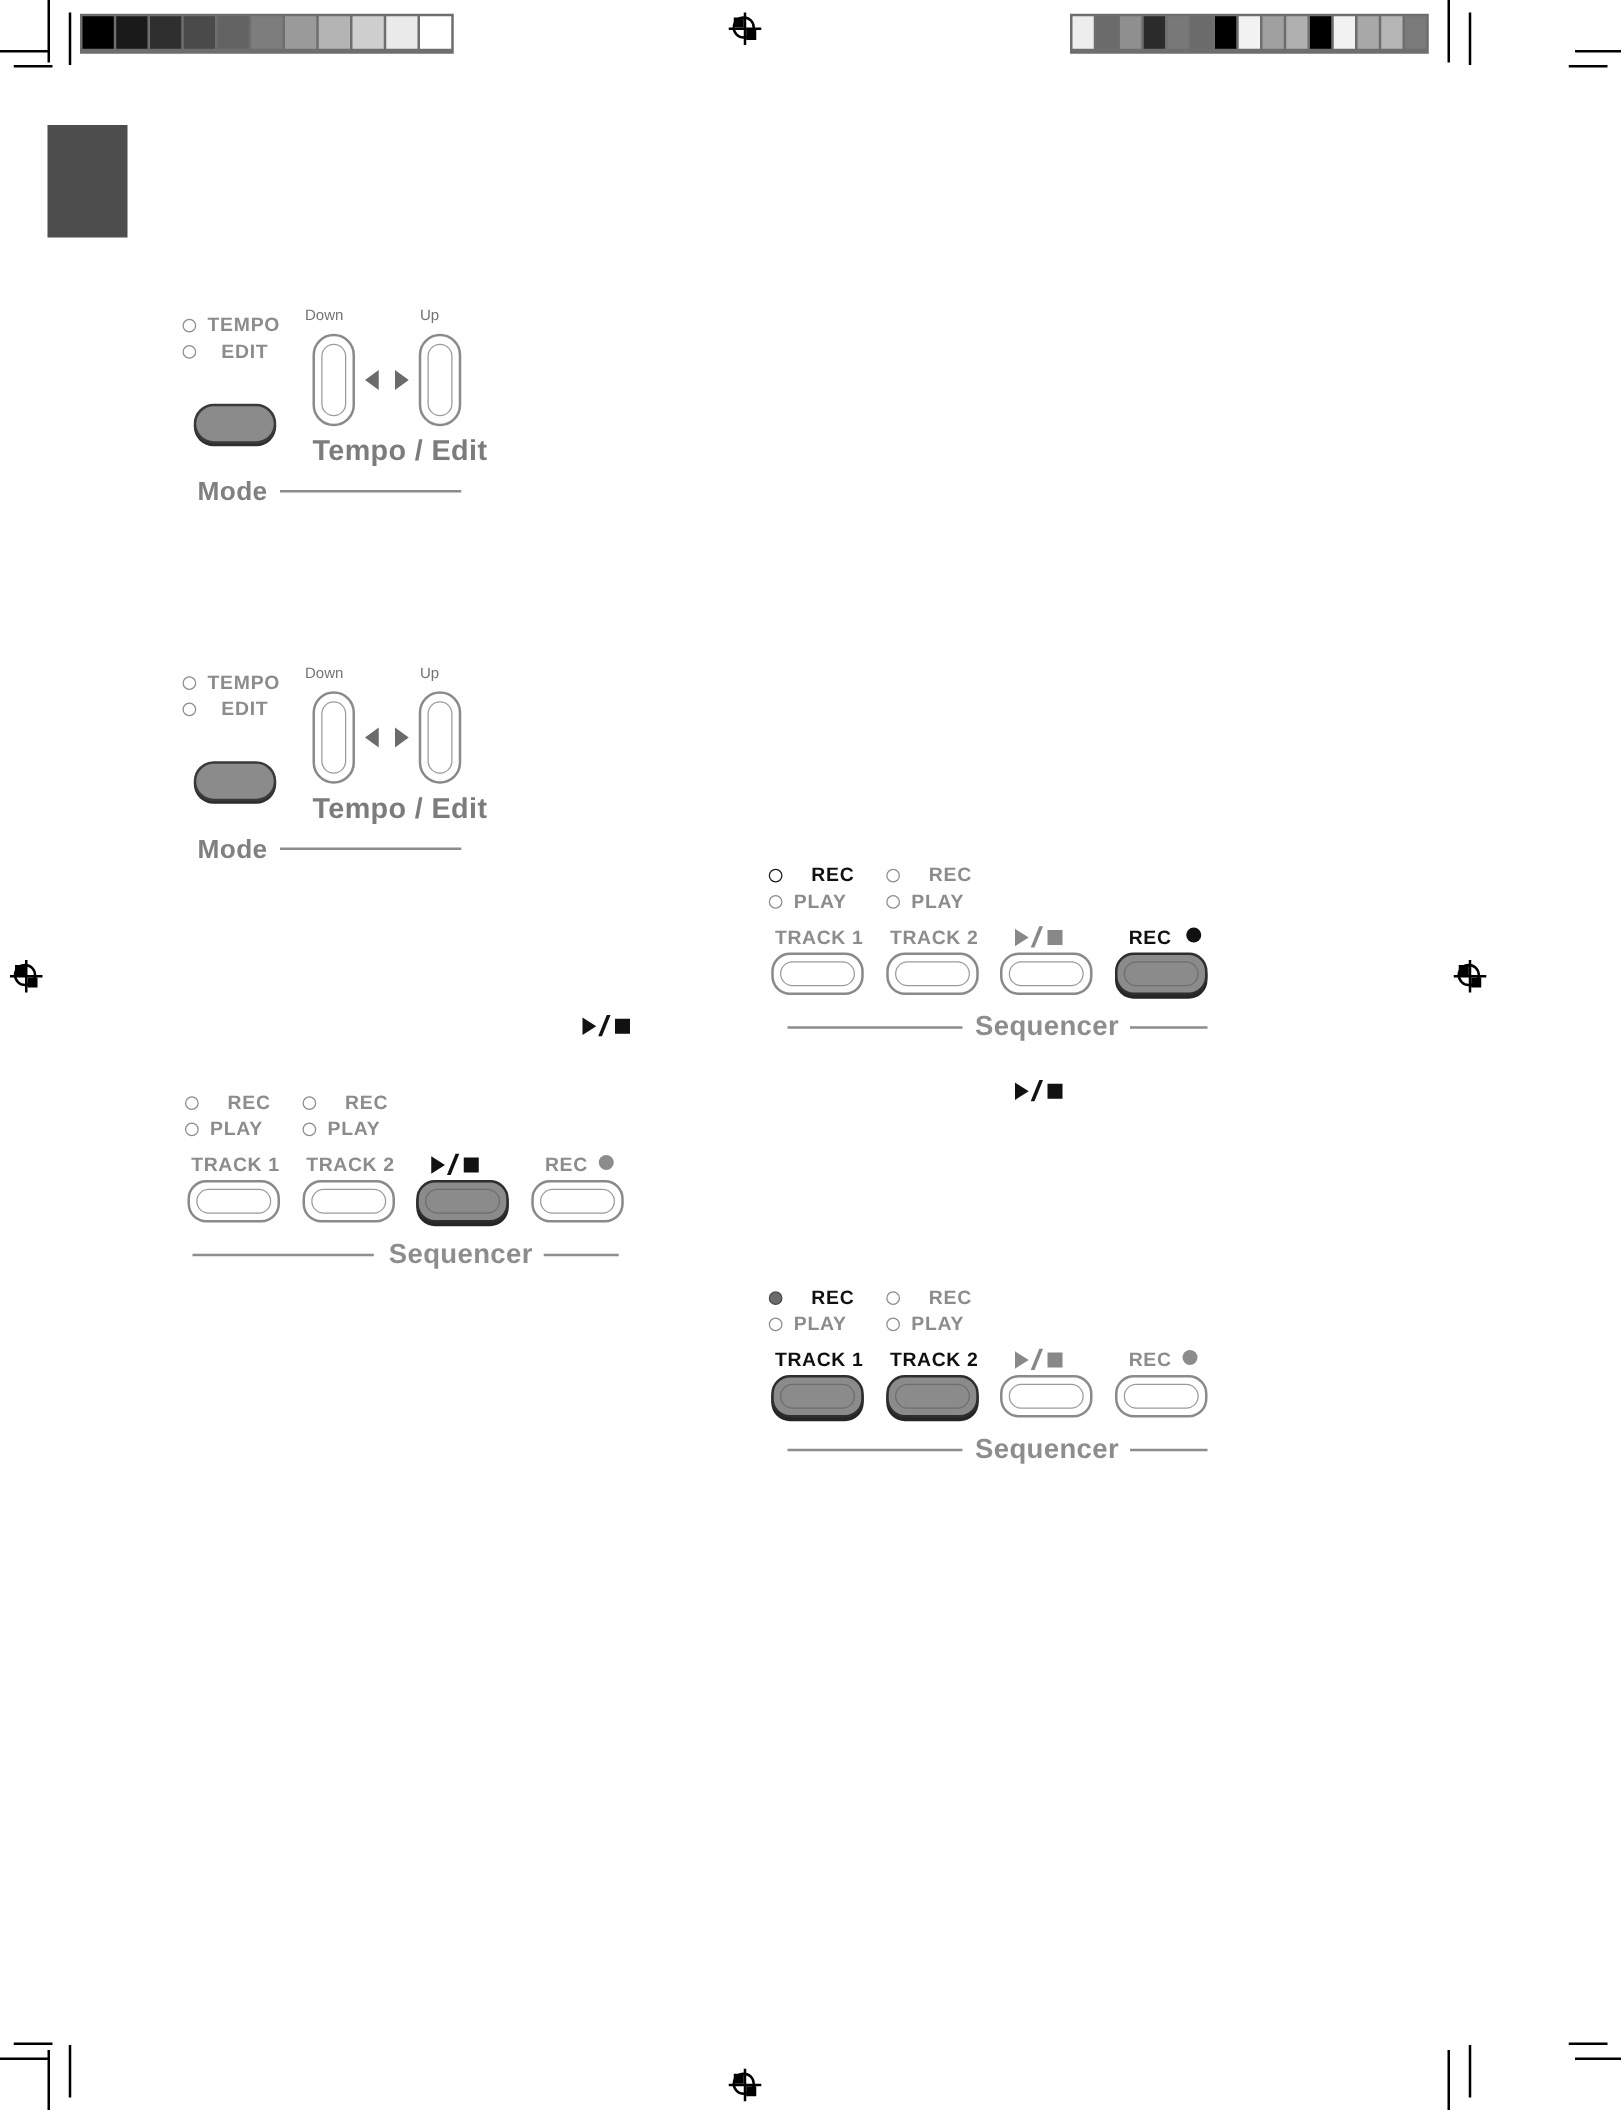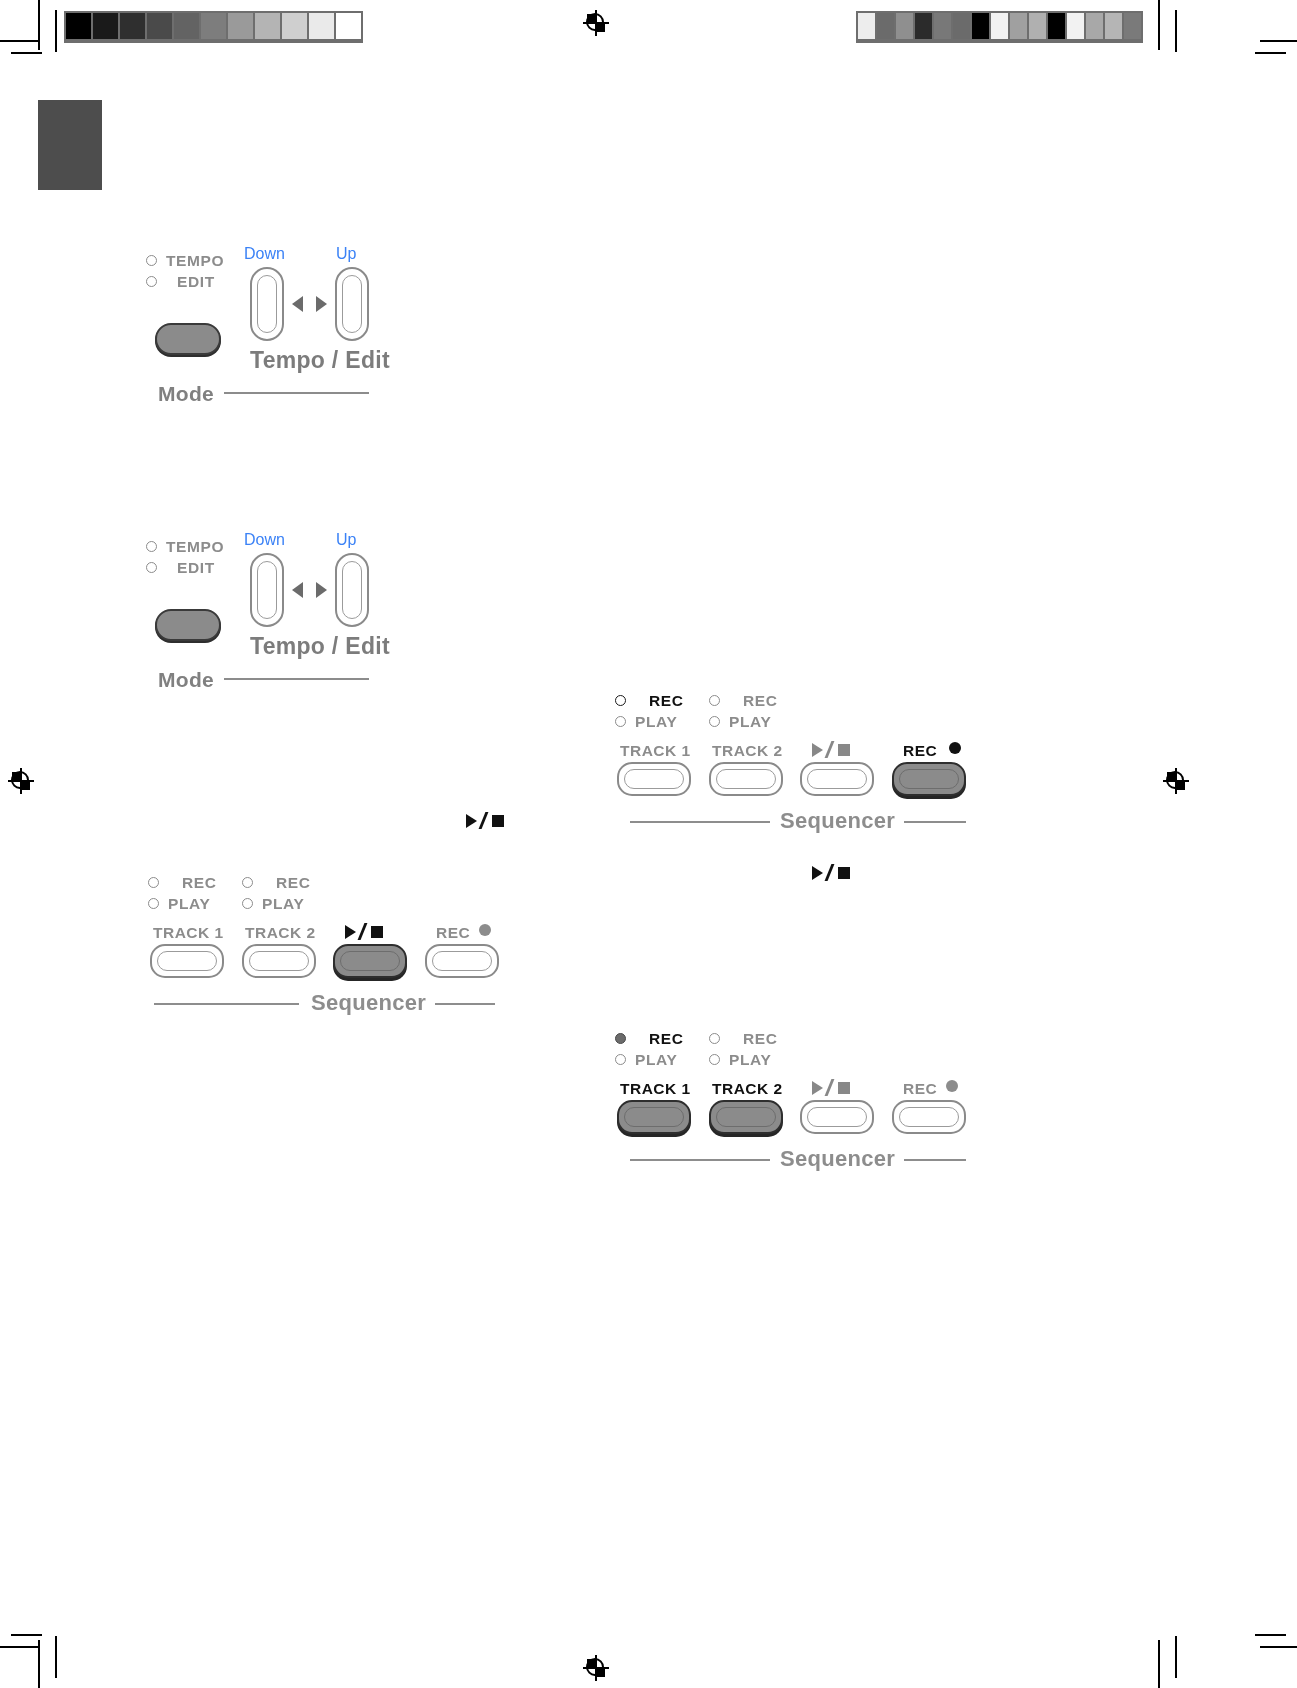--- a/index.html
+++ b/index.html
@@ -59,21 +59,21 @@
   
   .rocker{
     position:absolute;width:34px;height:74px;border-radius:17px;
     border:2.2px solid #8a8a8a;box-sizing:border-box;background:#fff;
   }
   .rocker:after{
     content:"";position:absolute;left:5px;top:6px;right:5px;bottom:6px;
     border:1.6px solid #9b9b9b;border-radius:12px;
   }
   .caplab{
-    position:absolute;font-size:16px;color:#3b82f6;font-weight:normal;
+    position:absolute;font-size:12px;color:#737373;font-weight:normal;
     white-space:nowrap;line-height:1;
   }
   .tri{position:absolute;width:0;height:0;}
   .tri.left{border-top:8px solid transparent;border-bottom:8px solid transparent;border-right:11px solid #6b6b6b;}
   .tri.right{border-top:8px solid transparent;border-bottom:8px solid transparent;border-left:11px solid #6b6b6b;}
 
   .bigcap{
     position:absolute;font-size:23px;font-weight:bold;color:#7c7c7c;
     letter-spacing:.3px;white-space:nowrap;line-height:1;
   }

